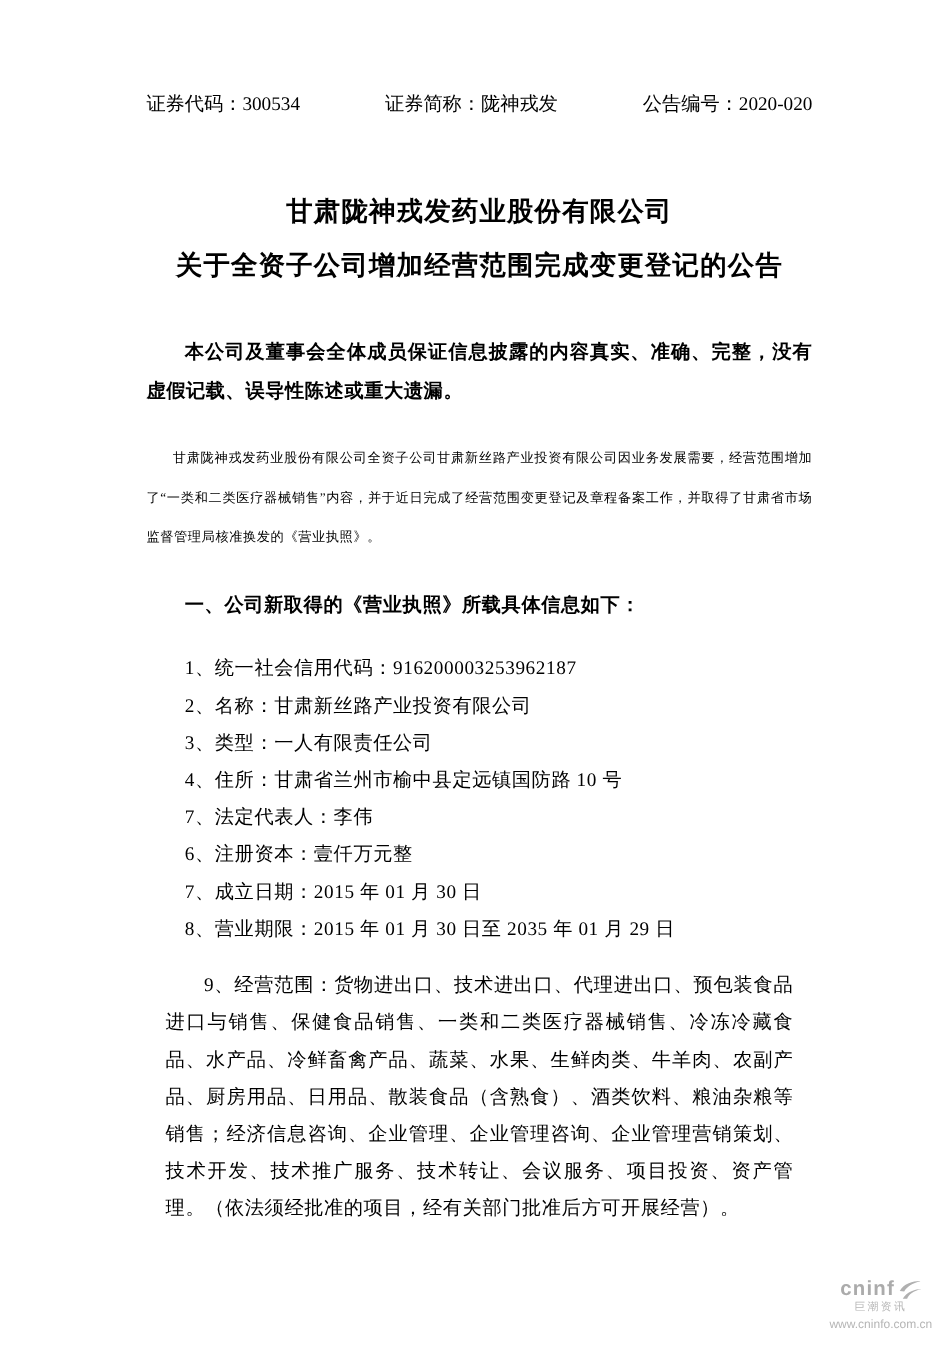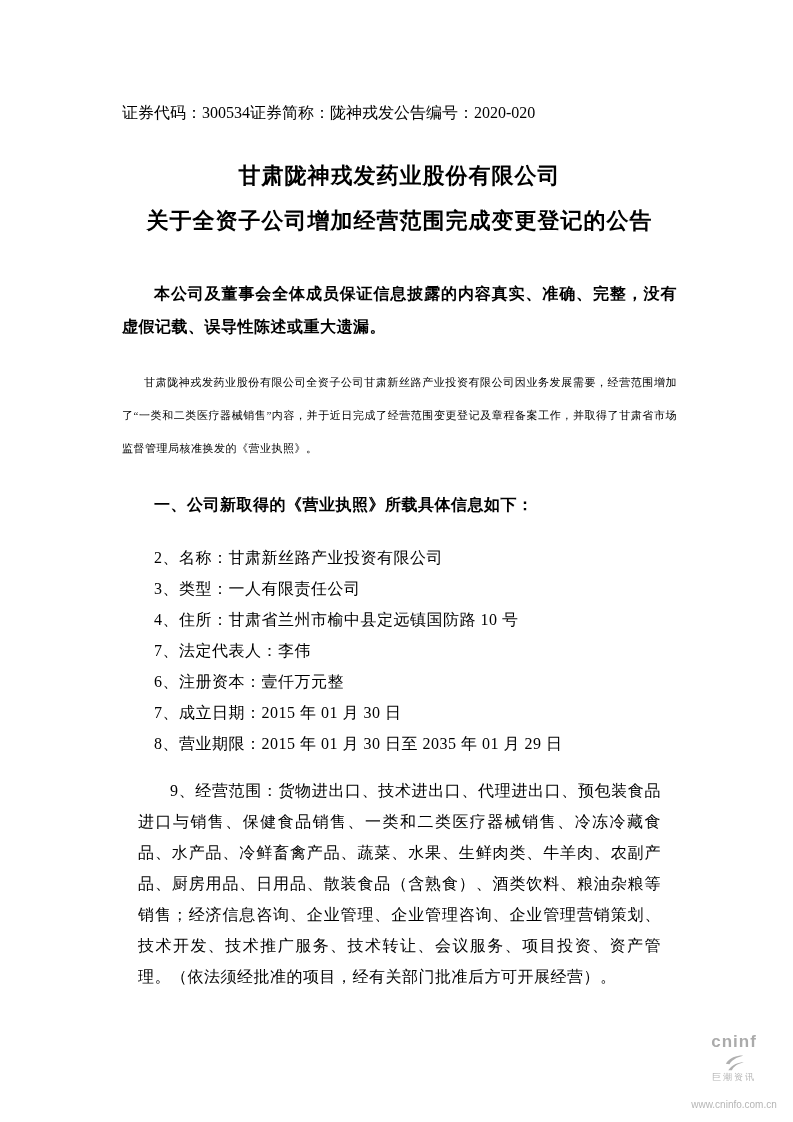--- a/index.html
+++ b/index.html
@@ -15,23 +15,23 @@
     overflow: hidden;
     font-family: "Liberation Serif", "DejaVu Serif", serif;
     color: #000000;
   }
   .abs { position: absolute; }
   .content-col {
     left: 122px;
     width: 555px;
   }
   .doc-header {
-    top: 102px;
+    top: 77px;
     display: flex;
-    justify-content: flex-start;
+    justify-content: space-between;
     font-size: 16px;
     line-height: 22px;
     white-space: nowrap;
   }
   .doc-title {
     top: 153px;
     text-align: center;
     font-weight: bold;
     font-size: 22px;
     line-height: 45px;
@@ -87,39 +87,38 @@
     color: #b0b0b0;
     font-family: "Liberation Sans", "DejaVu Sans", sans-serif;
     line-height: 1.1;
     user-select: none;
   }
   .wm-row {
     display: flex;
     align-items: center;
     justify-content: center;
     gap: 2px;
-    flex-direction: column;
   }
   .wm-logo-text {
     font-size: 17px;
     font-weight: bold;
     letter-spacing: 1px;
     color: #ababab;
   }
   .wm-swoosh { width: 20px; height: 18px; }
   .wm-cn {
     font-size: 9px;
     letter-spacing: 2px;
     color: #b5b5b5;
     margin-top: 1px;
   }
   .wm-url {
     font-size: 10px;
     color: #b5b5b5;
-    margin-top: 16px;
+    margin-top: 4px;
   }
 </style>
 </head>
 <body>
 
 <div class="page">
 
   <div class="abs content-col doc-header">
     <span>证券代码：300534</span>
     <span>证券简称：陇神戎发</span>
@@ -130,20 +129,21 @@
     <div>甘肃陇神戎发药业股份有限公司</div>
     <div>关于全资子公司增加经营范围完成变更登记的公告</div>
   </div>
 
   <div class="abs content-col disclaimer">本公司及董事会全体成员保证信息披露的内容真实、准确、完整，没有虚假记载、误导性陈述或重大遗漏。</div>
 
   <div class="abs content-col para1">甘肃陇神戎发药业股份有限公司全资子公司甘肃新丝路产业投资有限公司因业务发展需要，经营范围增加了“一类和二类医疗器械销售”内容，并于近日完成了经营范围变更登记及章程备案工作，并取得了甘肃省市场监督管理局核准换发的《营业执照》。</div>
 
   <div class="abs content-col license-section">
     <p class="section-heading">一、公司新取得的《营业执照》所载具体信息如下：</p>
+    <p class="license-item">1、统一社会信用代码：916200003253962187</p>
     <p class="license-item">2、名称：甘肃新丝路产业投资有限公司</p>
     <p class="license-item">3、类型：一人有限责任公司</p>
     <p class="license-item">4、住所：甘肃省兰州市榆中县定远镇国防路 10 号</p>
     <p class="license-item">7、法定代表人：李伟</p>
     <p class="license-item">6、注册资本：壹仟万元整</p>
     <p class="license-item">7、成立日期：2015 年 01 月 30 日</p>
     <p class="license-item">8、营业期限：2015 年 01 月 30 日至 2035 年 01 月 29 日</p>
     <p class="scope-para">9、经营范围：货物进出口、技术进出口、代理进出口、预包装食品进口与销售、保健食品销售、一类和二类医疗器械销售、冷冻冷藏食品、水产品、冷鲜畜禽产品、蔬菜、水果、生鲜肉类、牛羊肉、农副产品、厨房用品、日用品、散装食品（含熟食）、酒类饮料、粮油杂粮等销售；经济信息咨询、企业管理、企业管理咨询、企业管理营销策划、技术开发、技术推广服务、技术转让、会议服务、项目投资、资产管理。（依法须经批准的项目，经有关部门批准后方可开展经营）。</p>
   </div>
 

